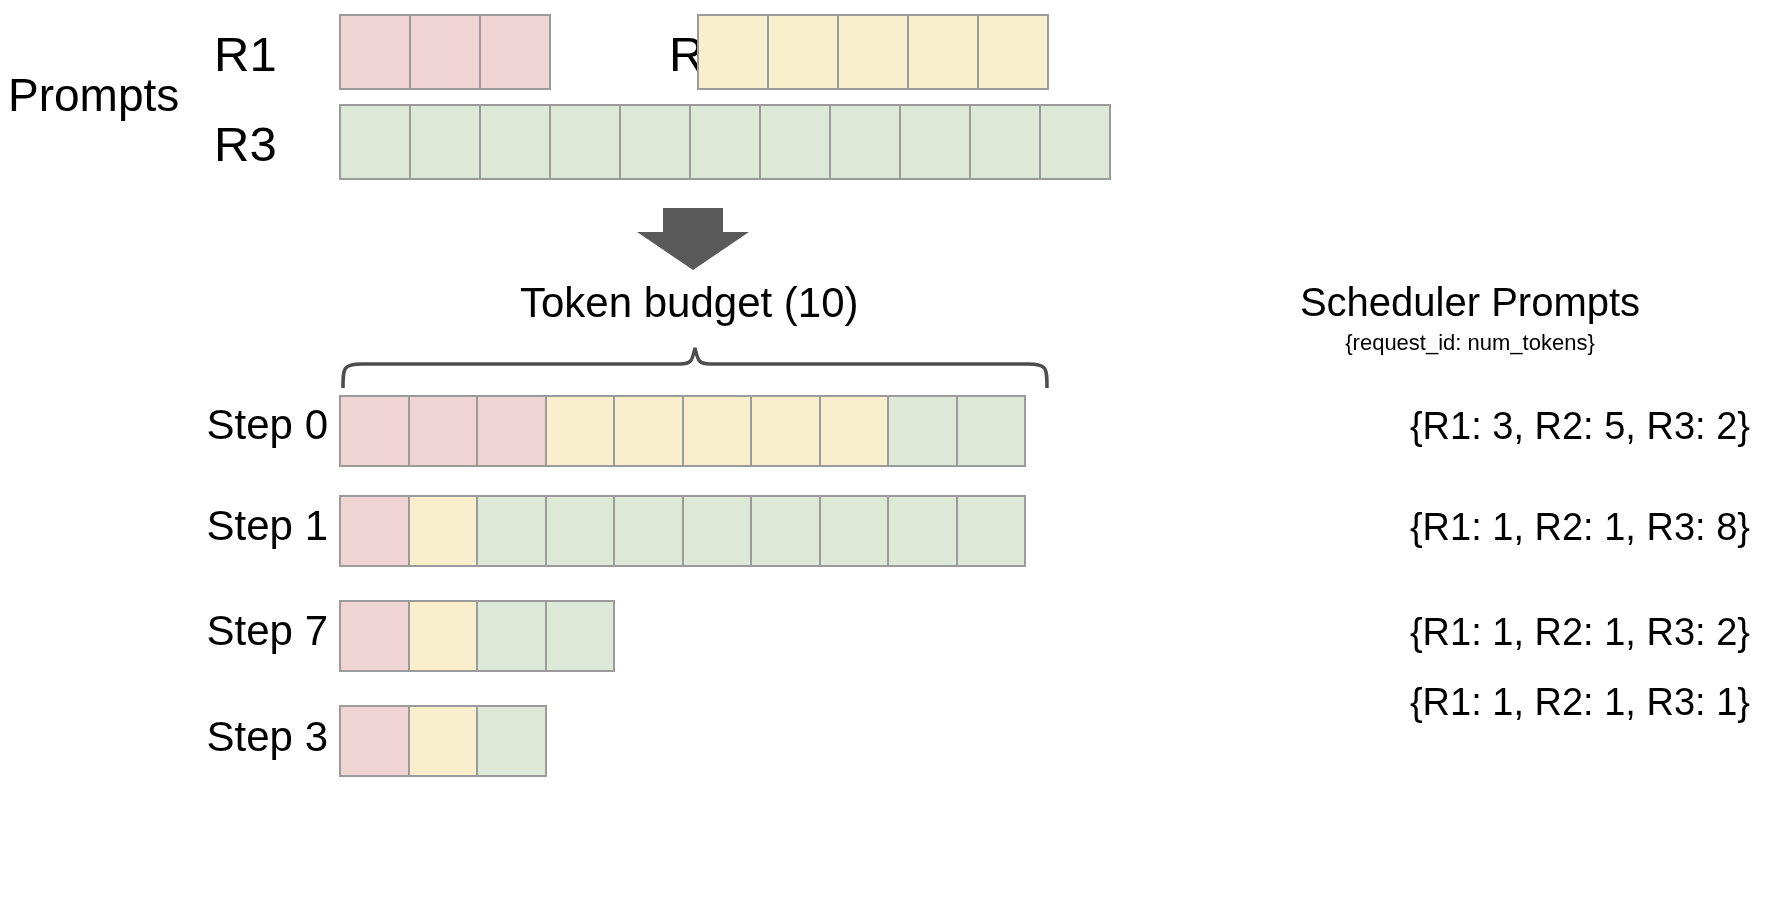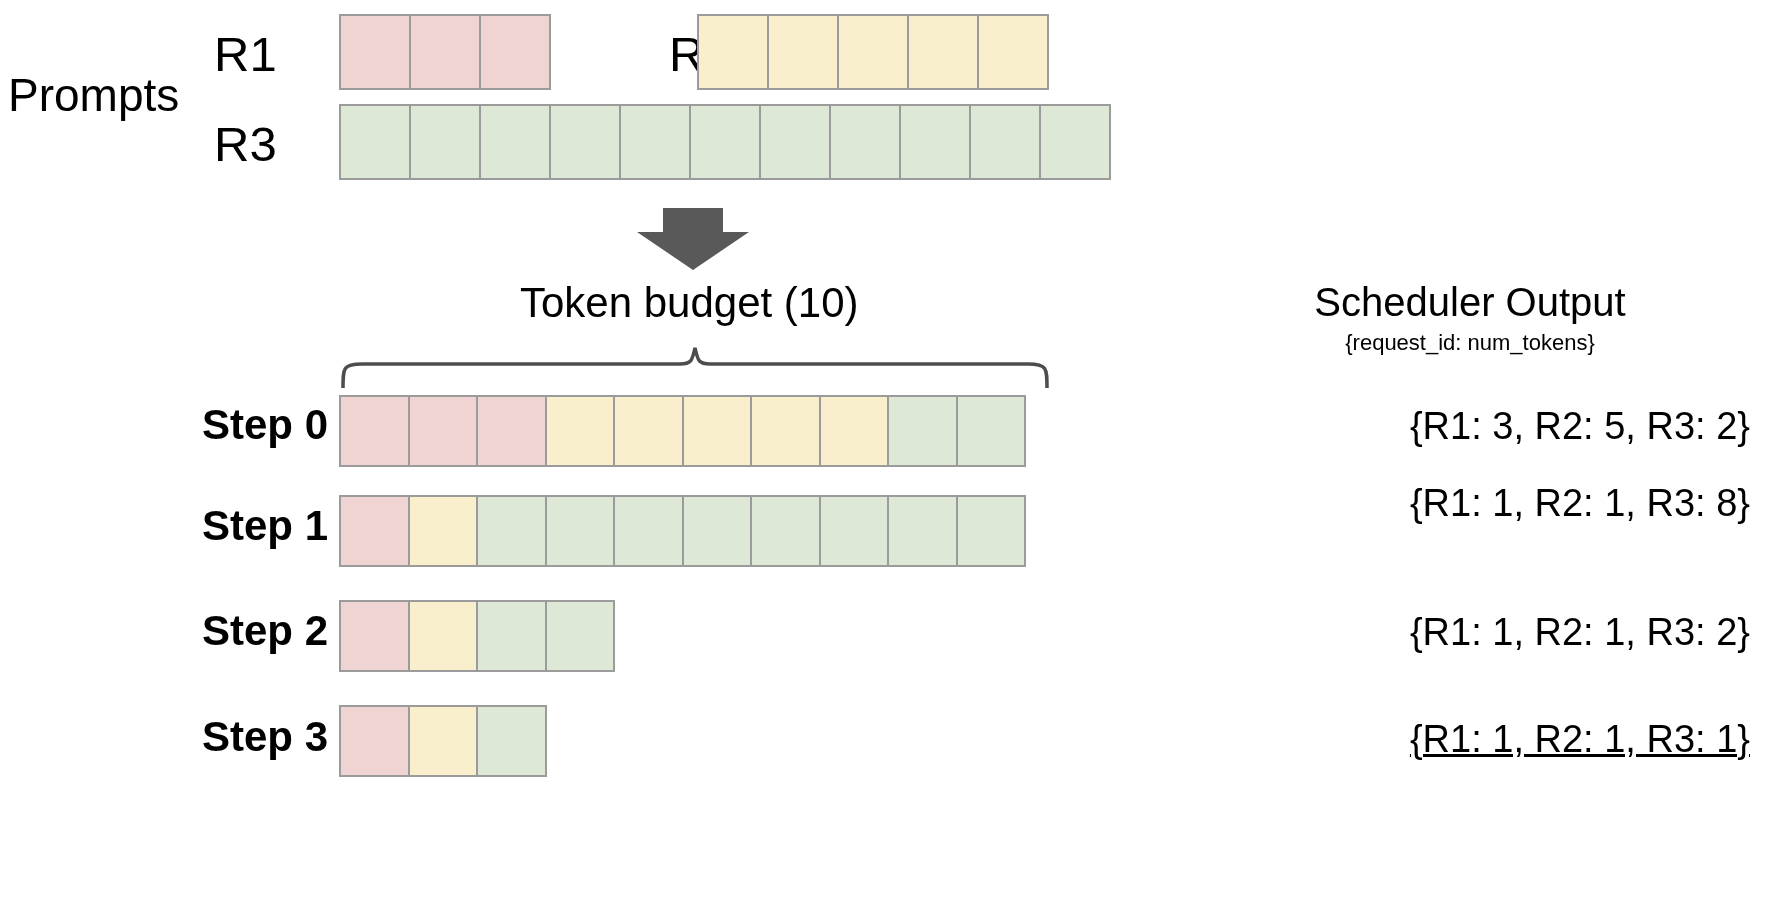--- a/index.html
+++ b/index.html
@@ -92,21 +92,20 @@
     font-size: 22px;
     white-space: nowrap;
   }
 
   
   .step-label {
     font-size: 42px;
     text-align: right;
     width: 310px;
     left: 18px;
-    font-weight: bold;
   }
   .step-row { left: 339px; }
   .step-out {
     font-size: 38px;
     left: 1190px;
     width: 560px;
     text-align: right;
     white-space: nowrap;
   }
   .step-cell { width: 70.5px; height: 72px; }
@@ -163,21 +162,21 @@
 
 <div class="abs row-label" id="token-budget-label">Token  budget (10)</div>
 
 <div class="abs" id="budget-brace">
   <svg width="710" height="42" viewBox="0 0 710 42" preserveAspectRatio="none">
     <path d="M3,42 C3,22 3,18 22,18 L340,18 C352,18 352,14 355,2
              C358,14 358,18 370,18 L688,18 C707,18 707,22 707,42" fill="none" stroke="#4d4d4d" stroke-width="3.5" stroke-linecap="round"></path>
   </svg>
 </div>
 
-<div class="abs" id="scheduler-title">Scheduler Output</div>
+<div class="abs" id="scheduler-title">Scheduler Prompts</div>
 
 <div class="abs" id="scheduler-subtitle">{request_id: num_tokens}</div>
 
 <div id="steps-container">
     <div class="abs row-label step-label" style="top: 404px;">Step 0</div>
     <div class="abs cells step-row" style="top: 395px;">
       <div class="cell step-cell c-r1"></div>
       <div class="cell step-cell c-r1"></div>
       <div class="cell step-cell c-r1"></div>
       <div class="cell step-cell c-r2"></div>
@@ -195,29 +194,29 @@
       <div class="cell step-cell c-r2"></div>
       <div class="cell step-cell c-r3"></div>
       <div class="cell step-cell c-r3"></div>
       <div class="cell step-cell c-r3"></div>
       <div class="cell step-cell c-r3"></div>
       <div class="cell step-cell c-r3"></div>
       <div class="cell step-cell c-r3"></div>
       <div class="cell step-cell c-r3"></div>
       <div class="cell step-cell c-r3"></div>
     </div>
-    <div class="abs step-out" style="top: 482px;">{R1: 1, R2: 1, R3: 8}</div>
-    <div class="abs row-label step-label" style="top: 610px;">Step 2</div>
+    <div class="abs step-out" style="top: 506px;">{R1: 1, R2: 1, R3: 8}</div>
+    <div class="abs row-label step-label" style="top: 610px;">Step 7</div>
     <div class="abs cells step-row" style="top: 600px;">
       <div class="cell step-cell c-r1"></div>
       <div class="cell step-cell c-r2"></div>
       <div class="cell step-cell c-r3"></div>
       <div class="cell step-cell c-r3"></div>
     </div>
     <div class="abs step-out" style="top: 611px;">{R1: 1, R2: 1, R3: 2}</div>
     <div class="abs row-label step-label" style="top: 716px;">Step 3</div>
     <div class="abs cells step-row" style="top: 705px;">
       <div class="cell step-cell c-r1"></div>
       <div class="cell step-cell c-r2"></div>
       <div class="cell step-cell c-r3"></div>
     </div>
-    <div class="abs step-out" style="top: 718px; text-decoration: underline;">{R1: 1, R2: 1, R3: 1}</div>
+    <div class="abs step-out" style="top: 681px;">{R1: 1, R2: 1, R3: 1}</div>
   </div>
 
 </body></html>

